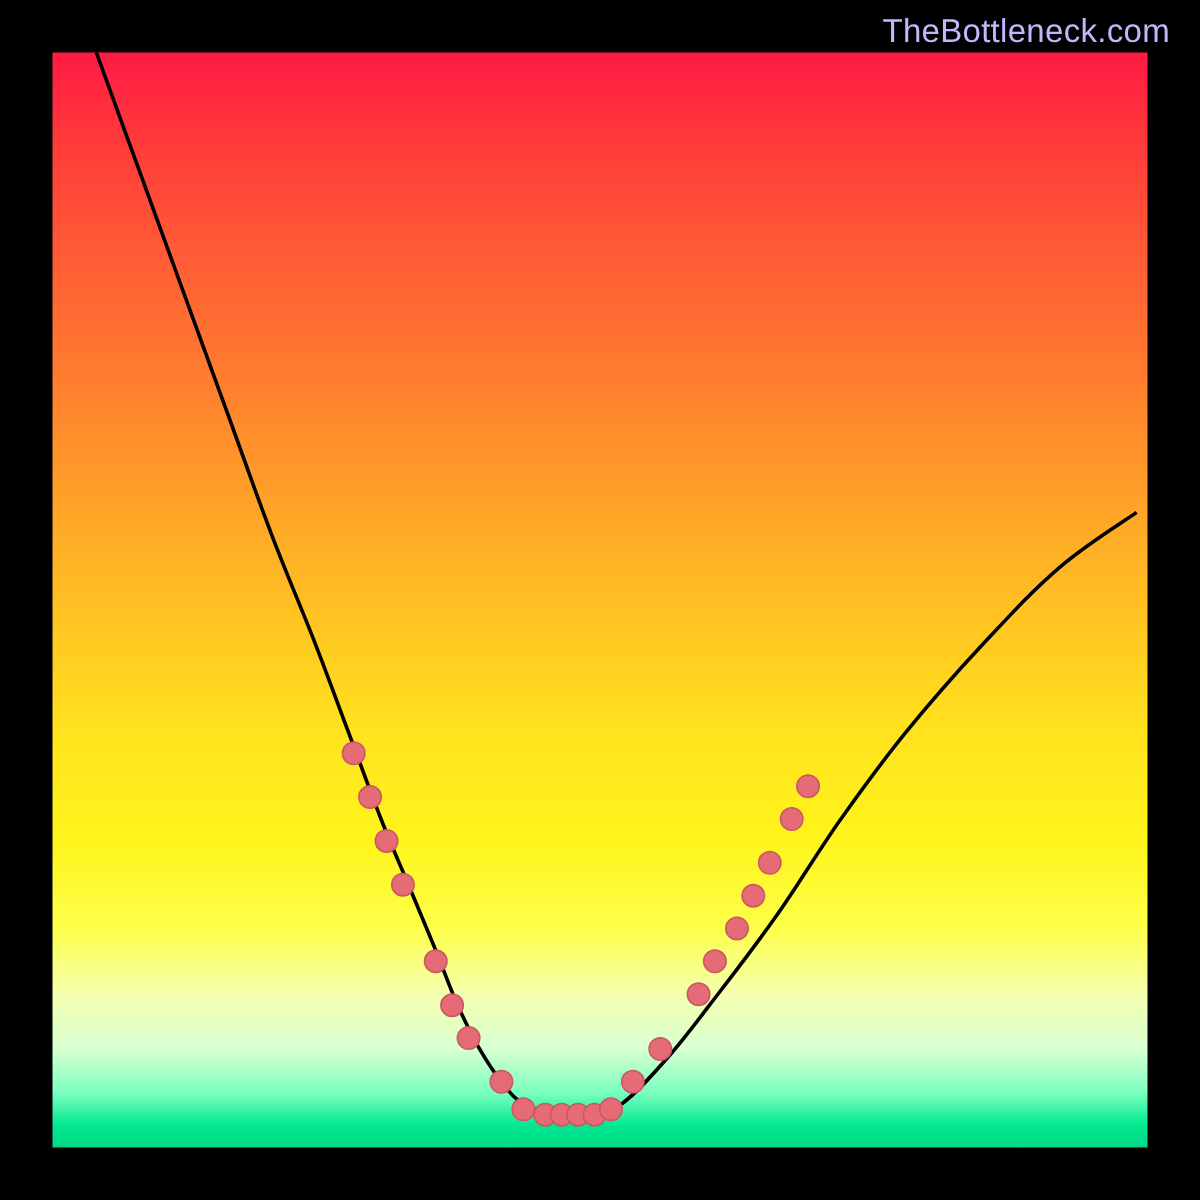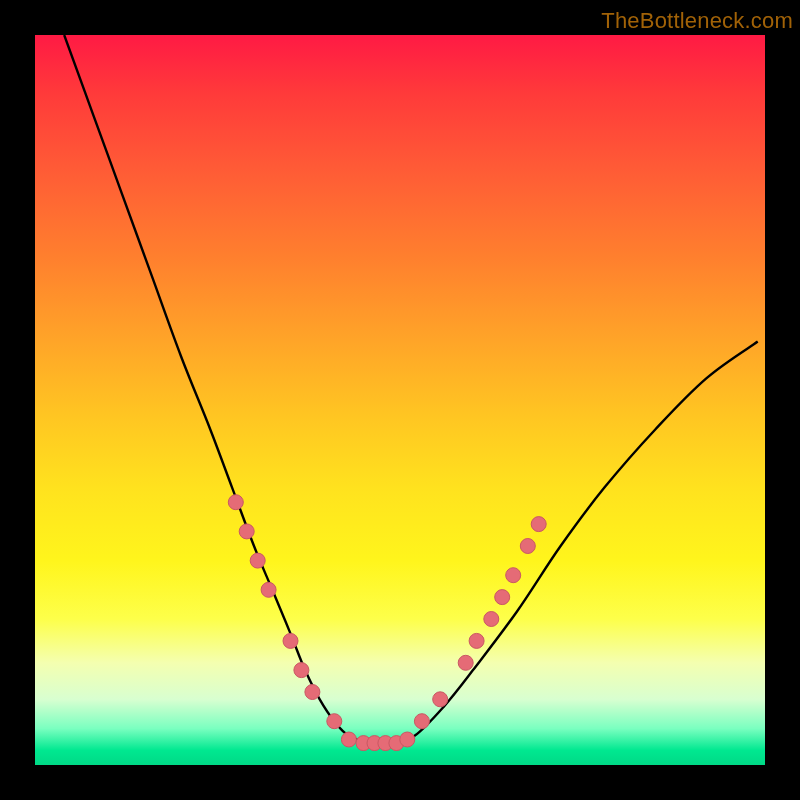--- a/index.html
+++ b/index.html
@@ -38,22 +38,22 @@
       #f4ffb0 86%,
       #d8ffd0 91%,
       #7affc0 95%,
       #00e890 98%,
       #00d986 100%
     );
   }
   .watermark {
     position: absolute;
     top: 8px;
-    right: 7px;
-    color: #a16207;
+    right: 20px;
+    color: #c4b5fd;
     font-size: 22px;
     font-weight: 500;
     letter-spacing: 0.2px;
   }
   svg.curve {
     position: absolute;
     top: 0;
     left: 0;
     width: 730px;
     height: 730px;

